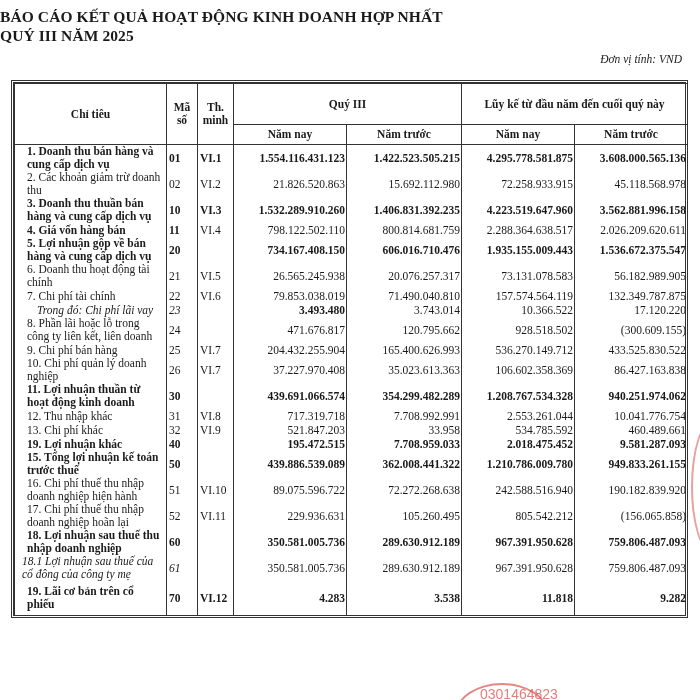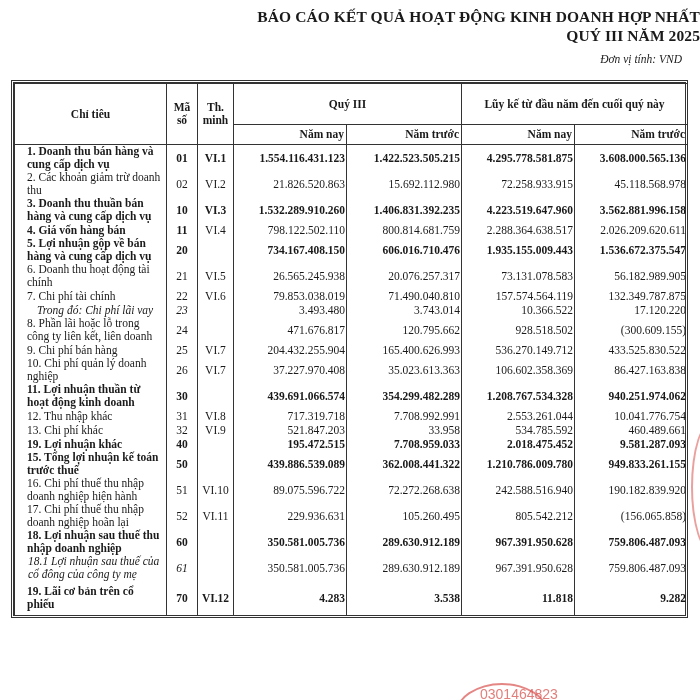--- a/index.html
+++ b/index.html
@@ -1,43 +1,43 @@
 <!DOCTYPE html>
 <html><head>
   <meta charset="utf-8">
   <style>
     html, body { margin: 0; padding: 0; background: #ffffff; }
     body {
       width: 700px; height: 700px; position: relative; overflow: hidden;
       font-family: "Liberation Serif", "DejaVu Serif", serif; color: #1a1a1a;
     }
     .title {
-      position: absolute; left: 0; width: 700px; text-align: right;
+      position: absolute; left: 0; width: 700px; text-align: left;
       font-weight: bold; font-size: 15.5px; letter-spacing: 0.1px;
     }
     .title.l1 { top: 8px; }
     .title.l2 { top: 27px; }
     .unit {
       position: absolute; right: 18px; top: 53px; font-style: italic; font-size: 11.5px; text-align: center;
     }
     .table-wrap {
       position: absolute; left: 11px; top: 80px; width: 677px;
       border: 3px double #333; box-sizing: border-box;
     }
     table {
       border-collapse: collapse; width: 100%; table-layout: fixed;
       font-size: 11.5px; line-height: 13px;
     }
     th, td { border: 1px solid #333; padding: 0 2px; vertical-align: middle; }
     th { font-weight: bold; text-align: center; font-size: 11.5px; }
     thead tr.h1 th { height: 40px; }
-    thead tr.h2 th { height: 19px; text-align: right; }
+    thead tr.h2 th { height: 19px; }
     tbody td { border-top: none; border-bottom: none; }
     tbody td.label { text-align: left; padding-left: 12px; }
-    tbody td.code, tbody td.note { text-align: center; }
+    tbody td.code, tbody td.note { text-align: left; }
     tbody td.num { text-align: right; padding-right: 1px; }
     tr.bold td { font-weight: bold; }
     tr.italic td { font-style: italic; }
     tr.italic td.label { padding-left: 22px; margin-top: 17px; }
     tr.last td { padding-bottom: 4px; padding-top: 4px; }
     tr.r1 td { height: 14px; }
     tr.r2 td { height: 26px; }
     .stamp {
       position: absolute; left: 455px; top: 683px; width: 90px; height: 60px;
       border: 2px solid #d9534f; border-radius: 50%; opacity: 0.7;
@@ -145,21 +145,21 @@
           <td class="note">VI.6</td>
           <td class="num">79.853.038.019</td>
           <td class="num">71.490.040.810</td>
           <td class="num">157.574.564.119</td>
           <td class="num">132.349.787.875</td>
         </tr>
         <tr class="r1 italic">
           <td class="label">Trong đó: Chi phí lãi vay</td>
           <td class="code">23</td>
           <td class="note"></td>
-          <td class="num" style="font-style: normal;">3.493.480</td>
+          <td class="num" style="font-style: normal; font-weight: bold;">3.493.480</td>
           <td class="num" style="font-style: normal;">3.743.014</td>
           <td class="num" style="font-style: normal; margin-top: 12px;">10.366.522</td>
           <td class="num" style="font-style: normal;">17.120.220</td>
         </tr>
         <tr class="r2">
           <td class="label">8. Phần lãi hoặc lỗ trong công ty liên kết, liên doanh</td>
           <td class="code">24</td>
           <td class="note"></td>
           <td class="num">471.676.817</td>
           <td class="num">120.795.662</td>
@@ -250,21 +250,21 @@
         <tr class="r2 bold">
           <td class="label">18. Lợi nhuận sau thuế thu nhập doanh nghiệp</td>
           <td class="code">60</td>
           <td class="note"></td>
           <td class="num">350.581.005.736</td>
           <td class="num">289.630.912.189</td>
           <td class="num">967.391.950.628</td>
           <td class="num">759.806.487.093</td>
         </tr>
         <tr class="r2 italic">
-          <td class="label" style="padding-left: 13px;">18.1 Lợi nhuận sau thuế của cổ đông của công ty mẹ</td>
+          <td class="label" style="padding-left: 7px;">18.1 Lợi nhuận sau thuế của cổ đông của công ty mẹ</td>
           <td class="code">61</td>
           <td class="note"></td>
           <td class="num" style="font-style: normal;">350.581.005.736</td>
           <td class="num" style="font-style: normal;">289.630.912.189</td>
           <td class="num" style="font-style: normal;">967.391.950.628</td>
           <td class="num" style="font-style: normal;">759.806.487.093</td>
         </tr>
         <tr class="r1 bold last">
           <td class="label">19.   Lãi cơ bản trên cổ phiếu</td>
           <td class="code">70</td>

